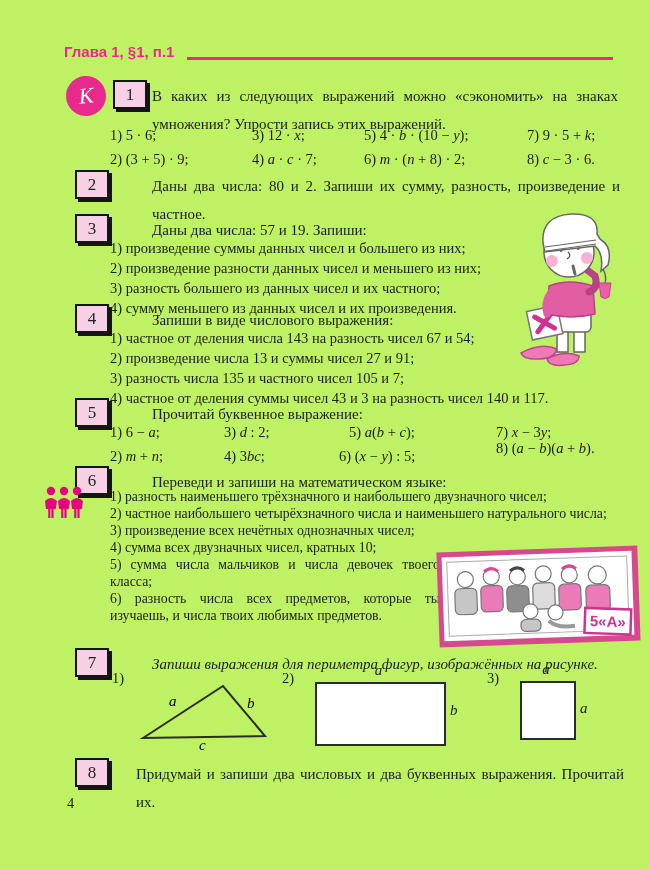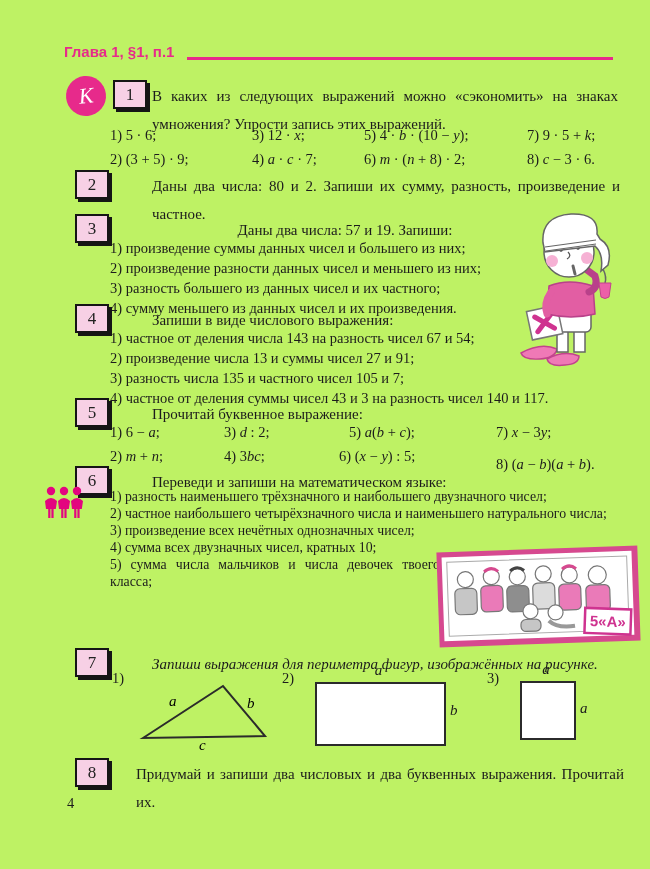--- a/index.html
+++ b/index.html
@@ -52,21 +52,21 @@
   <span class="itm" style="left:527px;top:127px;">7) 9 · 5 + <i>k</i>;</span>
   <span class="itm" style="left:110px;top:151px;">2) (3 + 5) · 9;</span>
   <span class="itm" style="left:252px;top:151px;">4) <i>a</i> · <i>c</i> · 7;</span>
   <span class="itm" style="left:364px;top:151px;">6) <i>m</i> · (<i>n</i> + 8) · 2;</span>
   <span class="itm" style="left:527px;top:151px;">8) <i>c</i> − 3 · 6.</span>
 
   <div class="num-box" style="left:75px;top:170px;">2</div>
   <div class="task-text" style="left:152px;top:172px;width:468px;">Даны два числа: 80 и 2. Запиши их сумму, разность, произведение и частное.</div>
 
   <div class="num-box" style="left:75px;top:214px;">3</div>
-  <div class="task-text" style="left:145px;top:216px;width:400px;text-align:center;">Даны два числа: 57 и 19. Запиши:</div>
+  <div class="task-text" style="left:152px;top:216px;width:400px;text-align:left;">Даны два числа: 57 и 19. Запиши:</div>
   <div class="list" style="left:110px;top:238px;">
     <p>1) произведение суммы данных чисел и большего из них;</p>
     <p>2) произведение разности данных чисел и меньшего из них;</p>
     <p>3) разность большего из данных чисел и их частного;</p>
     <p>4) сумму меньшего из данных чисел и их произведения.</p>
   </div>
 
   <svg class="girl" style="position:absolute;left:505px;top:210px;" width="138" height="158" viewBox="0 0 138 158">
 
     <path d="M16,143 q20,-11 36,-4 q-2,9 -17,10 q-17,1 -19,-6 z" fill="#ef79b6" stroke="#c2438d" stroke-width="1.5"></path>
@@ -118,21 +118,21 @@
 
   <div class="num-box" style="left:75px;top:398px;">5</div>
   <div class="task-text" style="left:152px;top:400px;width:400px;text-align:left;">Прочитай буквенное выражение:</div>
   <span class="itm" style="left:110px;top:424px;">1) 6 − <i>a</i>;</span>
   <span class="itm" style="left:224px;top:424px;">3) <i>d</i> : 2;</span>
   <span class="itm" style="left:349px;top:424px;">5) <i>a</i>(<i>b</i> + <i>c</i>);</span>
   <span class="itm" style="left:496px;top:424px;">7) <i>x</i> − 3<i>y</i>;</span>
   <span class="itm" style="left:110px;top:448px;">2) <i>m</i> + <i>n</i>;</span>
   <span class="itm" style="left:224px;top:448px;">4) 3<i>bc</i>;</span>
   <span class="itm" style="left:339px;top:448px;">6) (<i>x</i> − <i>y</i>) : 5;</span>
-  <span class="itm" style="left:496px;top:456px;text-align:center;">8) (<i>a</i> − <i>b</i>)(<i>a</i> + <i>b</i>).</span>
+  <span class="itm" style="left:496px;top:440px;text-align:center;">8) (<i>a</i> − <i>b</i>)(<i>a</i> + <i>b</i>).</span>
 
   <div class="num-box" style="left:75px;top:466px;">6</div>
   <div class="task-text" style="left:152px;top:468px;width:420px;text-align:left;">Переведи и запиши на математическом языке:</div>
 
   <svg style="position:absolute;left:44px;top:486px;" width="40" height="34" viewBox="0 0 40 34">
     <g fill="#e3057f">
       <g transform="translate(1,0)">
         <circle cx="6" cy="5" r="4.2"></circle>
         <path d="M0,15 q6,-6 12,0 l-1.2,8 h-2.2 v9 h-2.2 v-9 h-1 v9 h-2.2 v-9 h-2.2 z"></path>
       </g>
@@ -145,20 +145,21 @@
         <path d="M0,15 q6,-6 12,0 l-1.2,8 h-2.2 v9 h-2.2 v-9 h-1 v9 h-2.2 v-9 h-2.2 z"></path>
       </g>
     </g>
   </svg>
   <div class="list6" style="left:110px;top:488px;width:507px;">
     <p>1) разность наименьшего трёхзначного и наибольшего двузначного чисел;</p>
     <p>2) частное наибольшего четырёхзначного числа и наименьшего натурального числа;</p>
     <p>3) произведение всех нечётных однозначных чисел;</p>
     <p>4) сумма всех двузначных чисел, кратных 10;</p>
     <p class="narrow">5) сумма числа мальчиков и числа девочек твоего класса;</p>
+    <p class="narrow">6) разность числа всех предметов, которые ты изучаешь, и числа твоих любимых предметов.</p>
   </div>
 
   <div class="classpic">
     <svg width="202" height="96" viewBox="0 0 202 96">
       <rect x="2" y="2" width="196" height="90" fill="#fff" stroke="#d6498f" stroke-width="6"></rect>
       <rect x="10" y="10" width="180" height="74" fill="#fff" stroke="#aaa" stroke-width="1"></rect>
 
       <g stroke="#777" stroke-width="1.2">
         <circle cx="28" cy="28" r="8" fill="#fff"></circle>
           <rect x="17" y="37" width="22" height="26" rx="5" fill="#c6c6c6"></rect>

